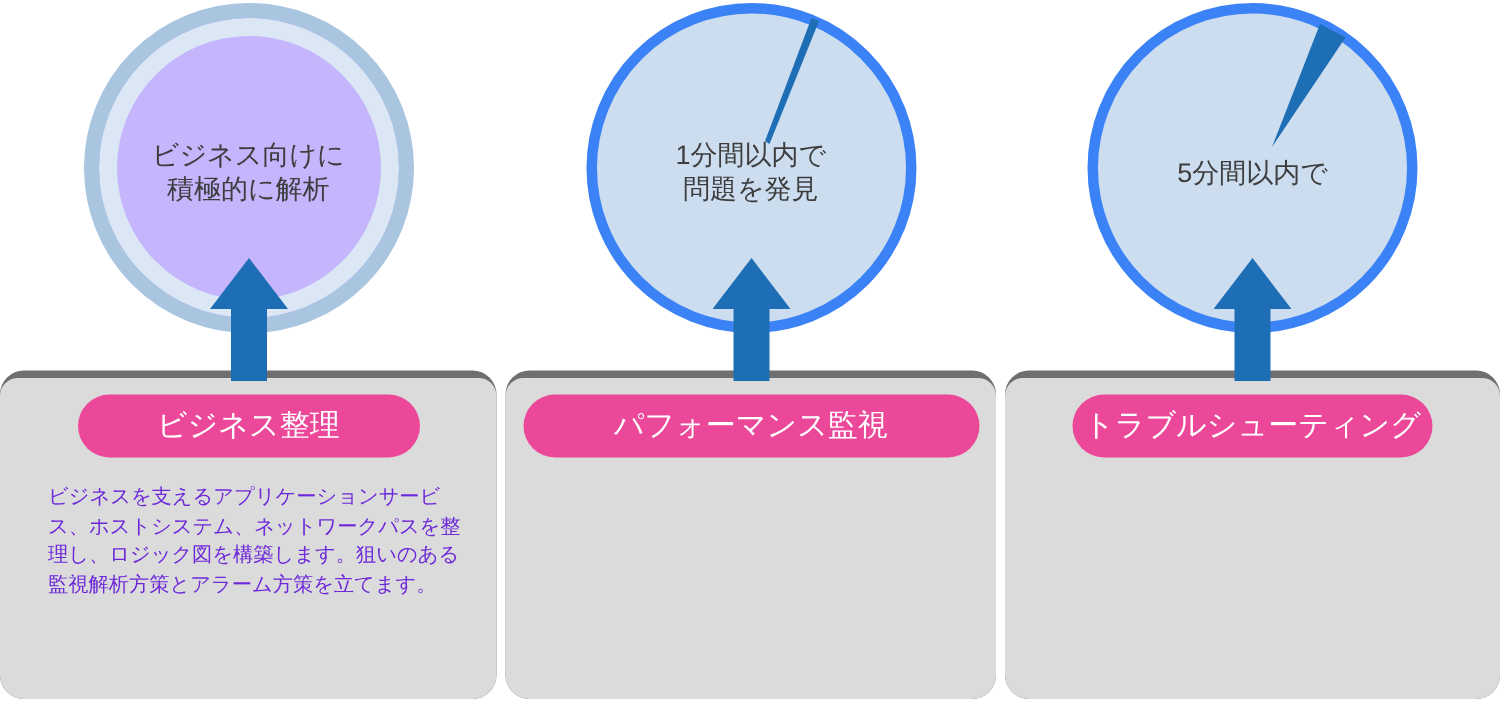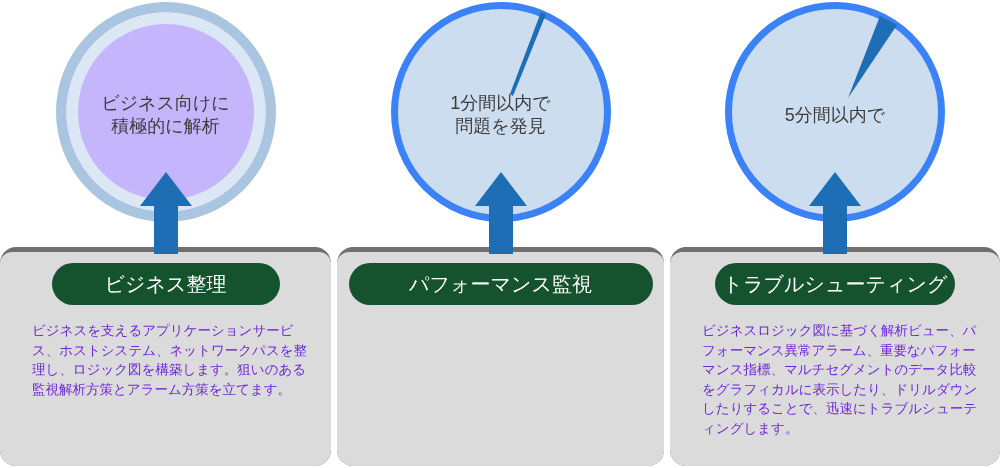--- a/index.html
+++ b/index.html
@@ -96,21 +96,21 @@
     height: 100%;
     background: #dbdbdb;
     border-radius: 12px 12px 16px 16px;
     box-sizing: border-box;
     overflow: hidden;
   }
   .pill {
     margin: 11px auto 0;
     height: 42px;
     border-radius: 21px;
-    background: #14532d;
+    background: #ec4899;
     color: #ffffff;
     font-size: 20px;
     line-height: 42px;
     text-align: center;
     white-space: nowrap;
   }
   .col-1 .pill { width: 228px; }
   .col-2 .pill { width: 304px; }
   .col-3 .pill { width: 240px; }
   .desc {
@@ -178,18 +178,17 @@
       </div>
     </div>
     <svg class="arrow" viewBox="0 0 52 82">
       <polygon points="26,0 52,34 38,34 38,82 14,82 14,34 0,34"></polygon>
     </svg>
     <div class="card">
       <div class="card-inner">
         <div class="pill">
           <span>トラブルシューティング</span>
         </div>
-        <p class="desc">ビジネスロジック図に基づく解析ビュー、パフォーマンス異常アラーム、重要なパフォーマンス指標、マルチセグメントのデータ比較をグラフィカルに表示したり、ドリルダウンしたりすることで、迅速にトラブルシューティングします。</p>
       </div>
     </div>
   </div>
 
 </div>
 
 </body></html>

